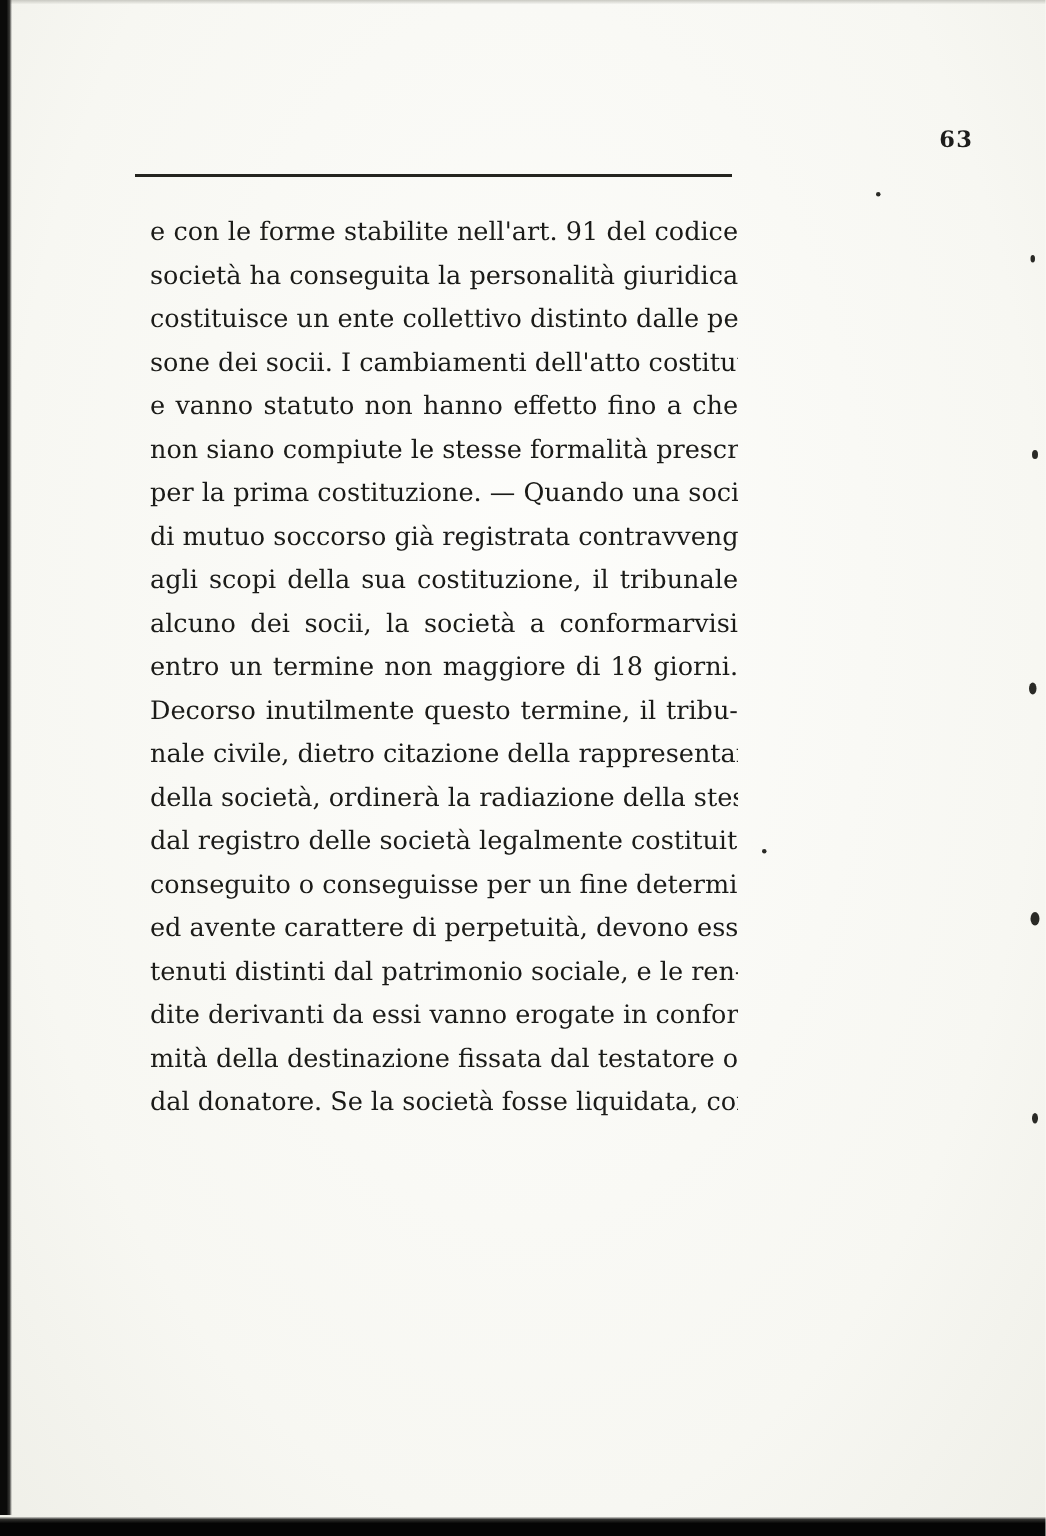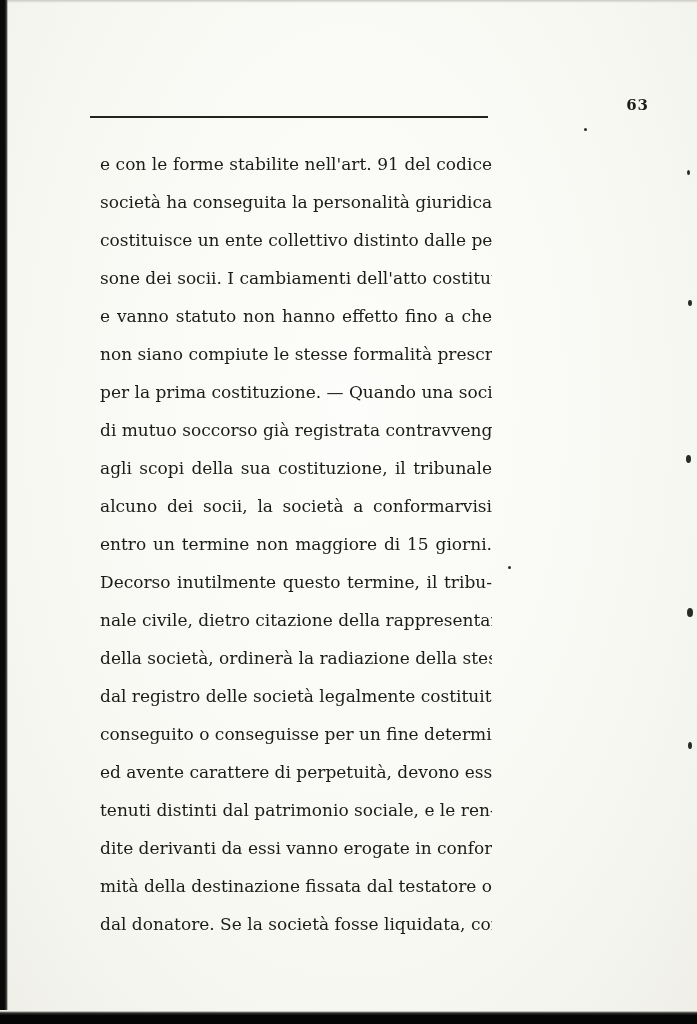--- a/index.html
+++ b/index.html
@@ -39,21 +39,21 @@
   .scan-edge-top {
     position: absolute;
     left: 0;
     top: 0;
     width: 100%;
     height: 3px;
     background: linear-gradient(to bottom, #c9c9c2, transparent);
   }
   .page-number {
     position: absolute;
-    top: 96px;
+    top: 84px;
     right: 48px;
     font-size: 15px;
     font-weight: bold;
     color: #1d1d1b;
     letter-spacing: 1px;
   }
   .header-rule {
     position: absolute;
     top: 116px;
     left: 90px;
@@ -69,21 +69,20 @@
     color: #1b1b18;
     font-size: 17px;
     line-height: 29px;
   }
   .line {
     text-align: justify;
     text-align-last: justify;
     white-space: nowrap;
     height: 29px;
     overflow: hidden;
-    margin-top: 9px;
   }
   .speck {
     position: absolute;
     background: #2a2a26;
     border-radius: 50%;
   }
   .speck.s1 { top: 128px; right: 110px; width: 3px; height: 3px; }
   .speck.s2 { top: 566px; right: 186px; width: 3px; height: 3px; }
   .speck.s3 { top: 455px; right: 6px;  width: 5px; height: 8px; }
   .speck.s4 { top: 608px; right: 4px;  width: 6px; height: 9px; }
@@ -101,21 +100,21 @@
       <div class="line">e con le forme stabilite nell'art. 91 del codice</div>
       <div class="line">società ha conseguita la personalità giuridica, e</div>
       <div class="line">costituisce un ente collettivo distinto dalle per-</div>
       <div class="line">sone dei socii. I cambiamenti dell'atto costitutivo</div>
       <div class="line">e vanno statuto non hanno effetto fino a che</div>
       <div class="line">non siano compiute le stesse formalità prescritte</div>
       <div class="line">per la prima costituzione. — Quando una società</div>
       <div class="line">di mutuo soccorso già registrata contravvenga</div>
       <div class="line">agli scopi della sua costituzione, il tribunale</div>
       <div class="line">alcuno dei socii, la società a conformarvisi</div>
-      <div class="line">entro un termine non maggiore di 15 giorni.</div>
+      <div class="line">entro un termine non maggiore di 18 giorni.</div>
       <div class="line">Decorso inutilmente questo termine, il tribu-</div>
       <div class="line">nale civile, dietro citazione della rappresentanza</div>
       <div class="line">della società, ordinerà la radiazione della stessa</div>
       <div class="line">dal registro delle società legalmente costituite. —</div>
       <div class="line">conseguito o conseguisse per un fine determinato,</div>
       <div class="line">ed avente carattere di perpetuità, devono essere</div>
       <div class="line">tenuti distinti dal patrimonio sociale, e le ren-</div>
       <div class="line">dite derivanti da essi vanno erogate in confor-</div>
       <div class="line">mità della destinazione fissata dal testatore o</div>
       <div class="line">dal donatore. Se la società fosse liquidata, come</div>

